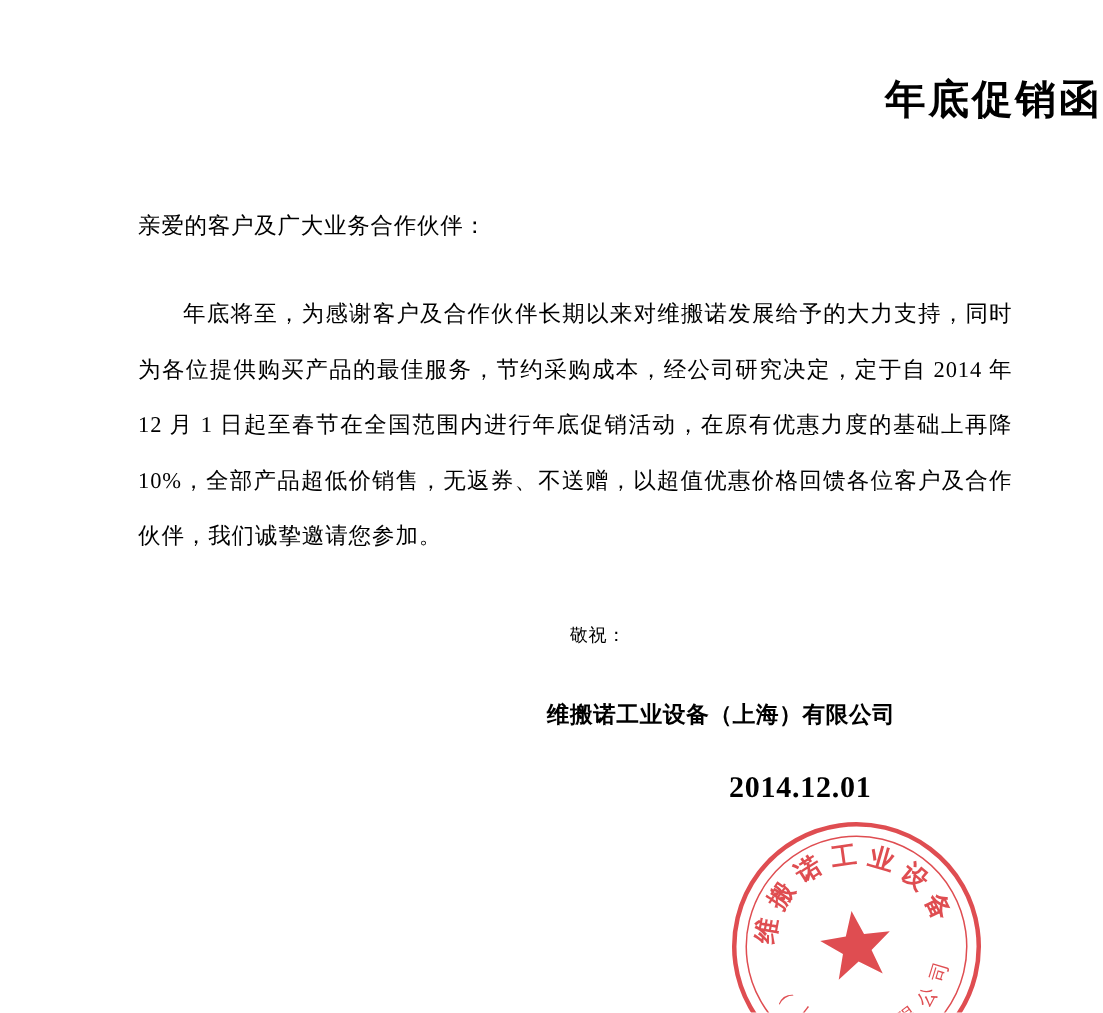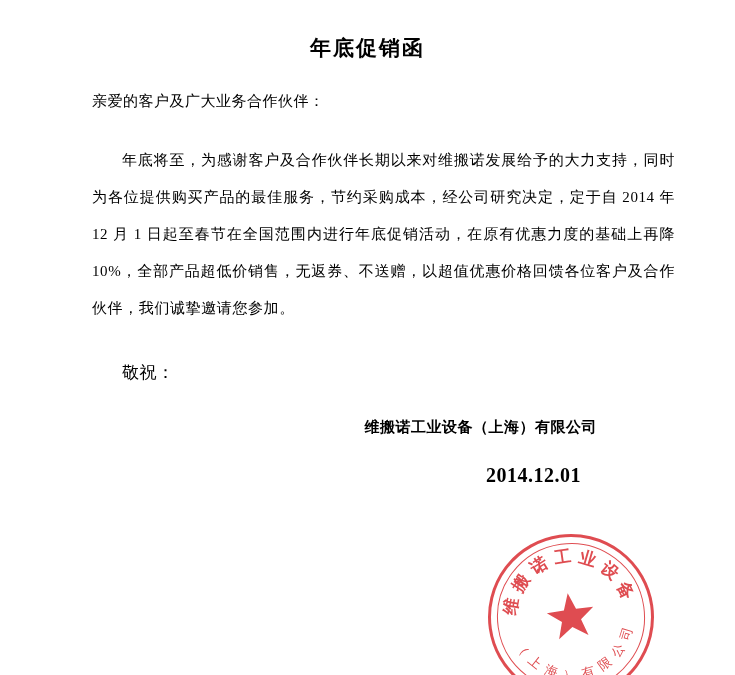--- a/index.html
+++ b/index.html
@@ -15,30 +15,30 @@
     color: #000000;
     overflow: hidden;
   }
   .page {
     position: relative;
     width: 735px;
     height: 675px;
     box-sizing: border-box;
   }
   .doc-title {
-    text-align: center;
-    font-size: 21px;
+    text-align: right;
+    font-size: 27px;
     font-weight: bold;
     letter-spacing: 2px;
-    margin-top: 34px;
+    margin-top: 48px;
     margin-bottom: 0;
     font-family: "Liberation Serif", "DejaVu Serif", serif;
   }
   .body-block {
-    margin-top: 24px;
+    margin-top: 52px;
     padding-left: 92px;
     padding-right: 60px;
   }
   .salutation {
     font-size: 15px;
     line-height: 30px;
     letter-spacing: 0.5px;
     margin: 0 0 26px 0;
   }
   .para {
@@ -48,25 +48,26 @@
     margin: 0;
     text-align: justify;
   }
   .para-indent {
     text-indent: 30px;
   }
   .greeting-block {
     margin-top: 30px;
   }
   .greeting-line {
-    font-size: 17px;
+    font-size: 12px;
     line-height: 32px;
     letter-spacing: 0.5px;
     padding-left: 30px;
     margin: 0;
+    text-align: center;
   }
   .greeting-line.second {
     margin-top: 14px;
   }
   .sign-block {
     margin-top: 24px;
     padding-right: 78px;
     text-align: right;
     position: relative;
     font-weight: bold;

